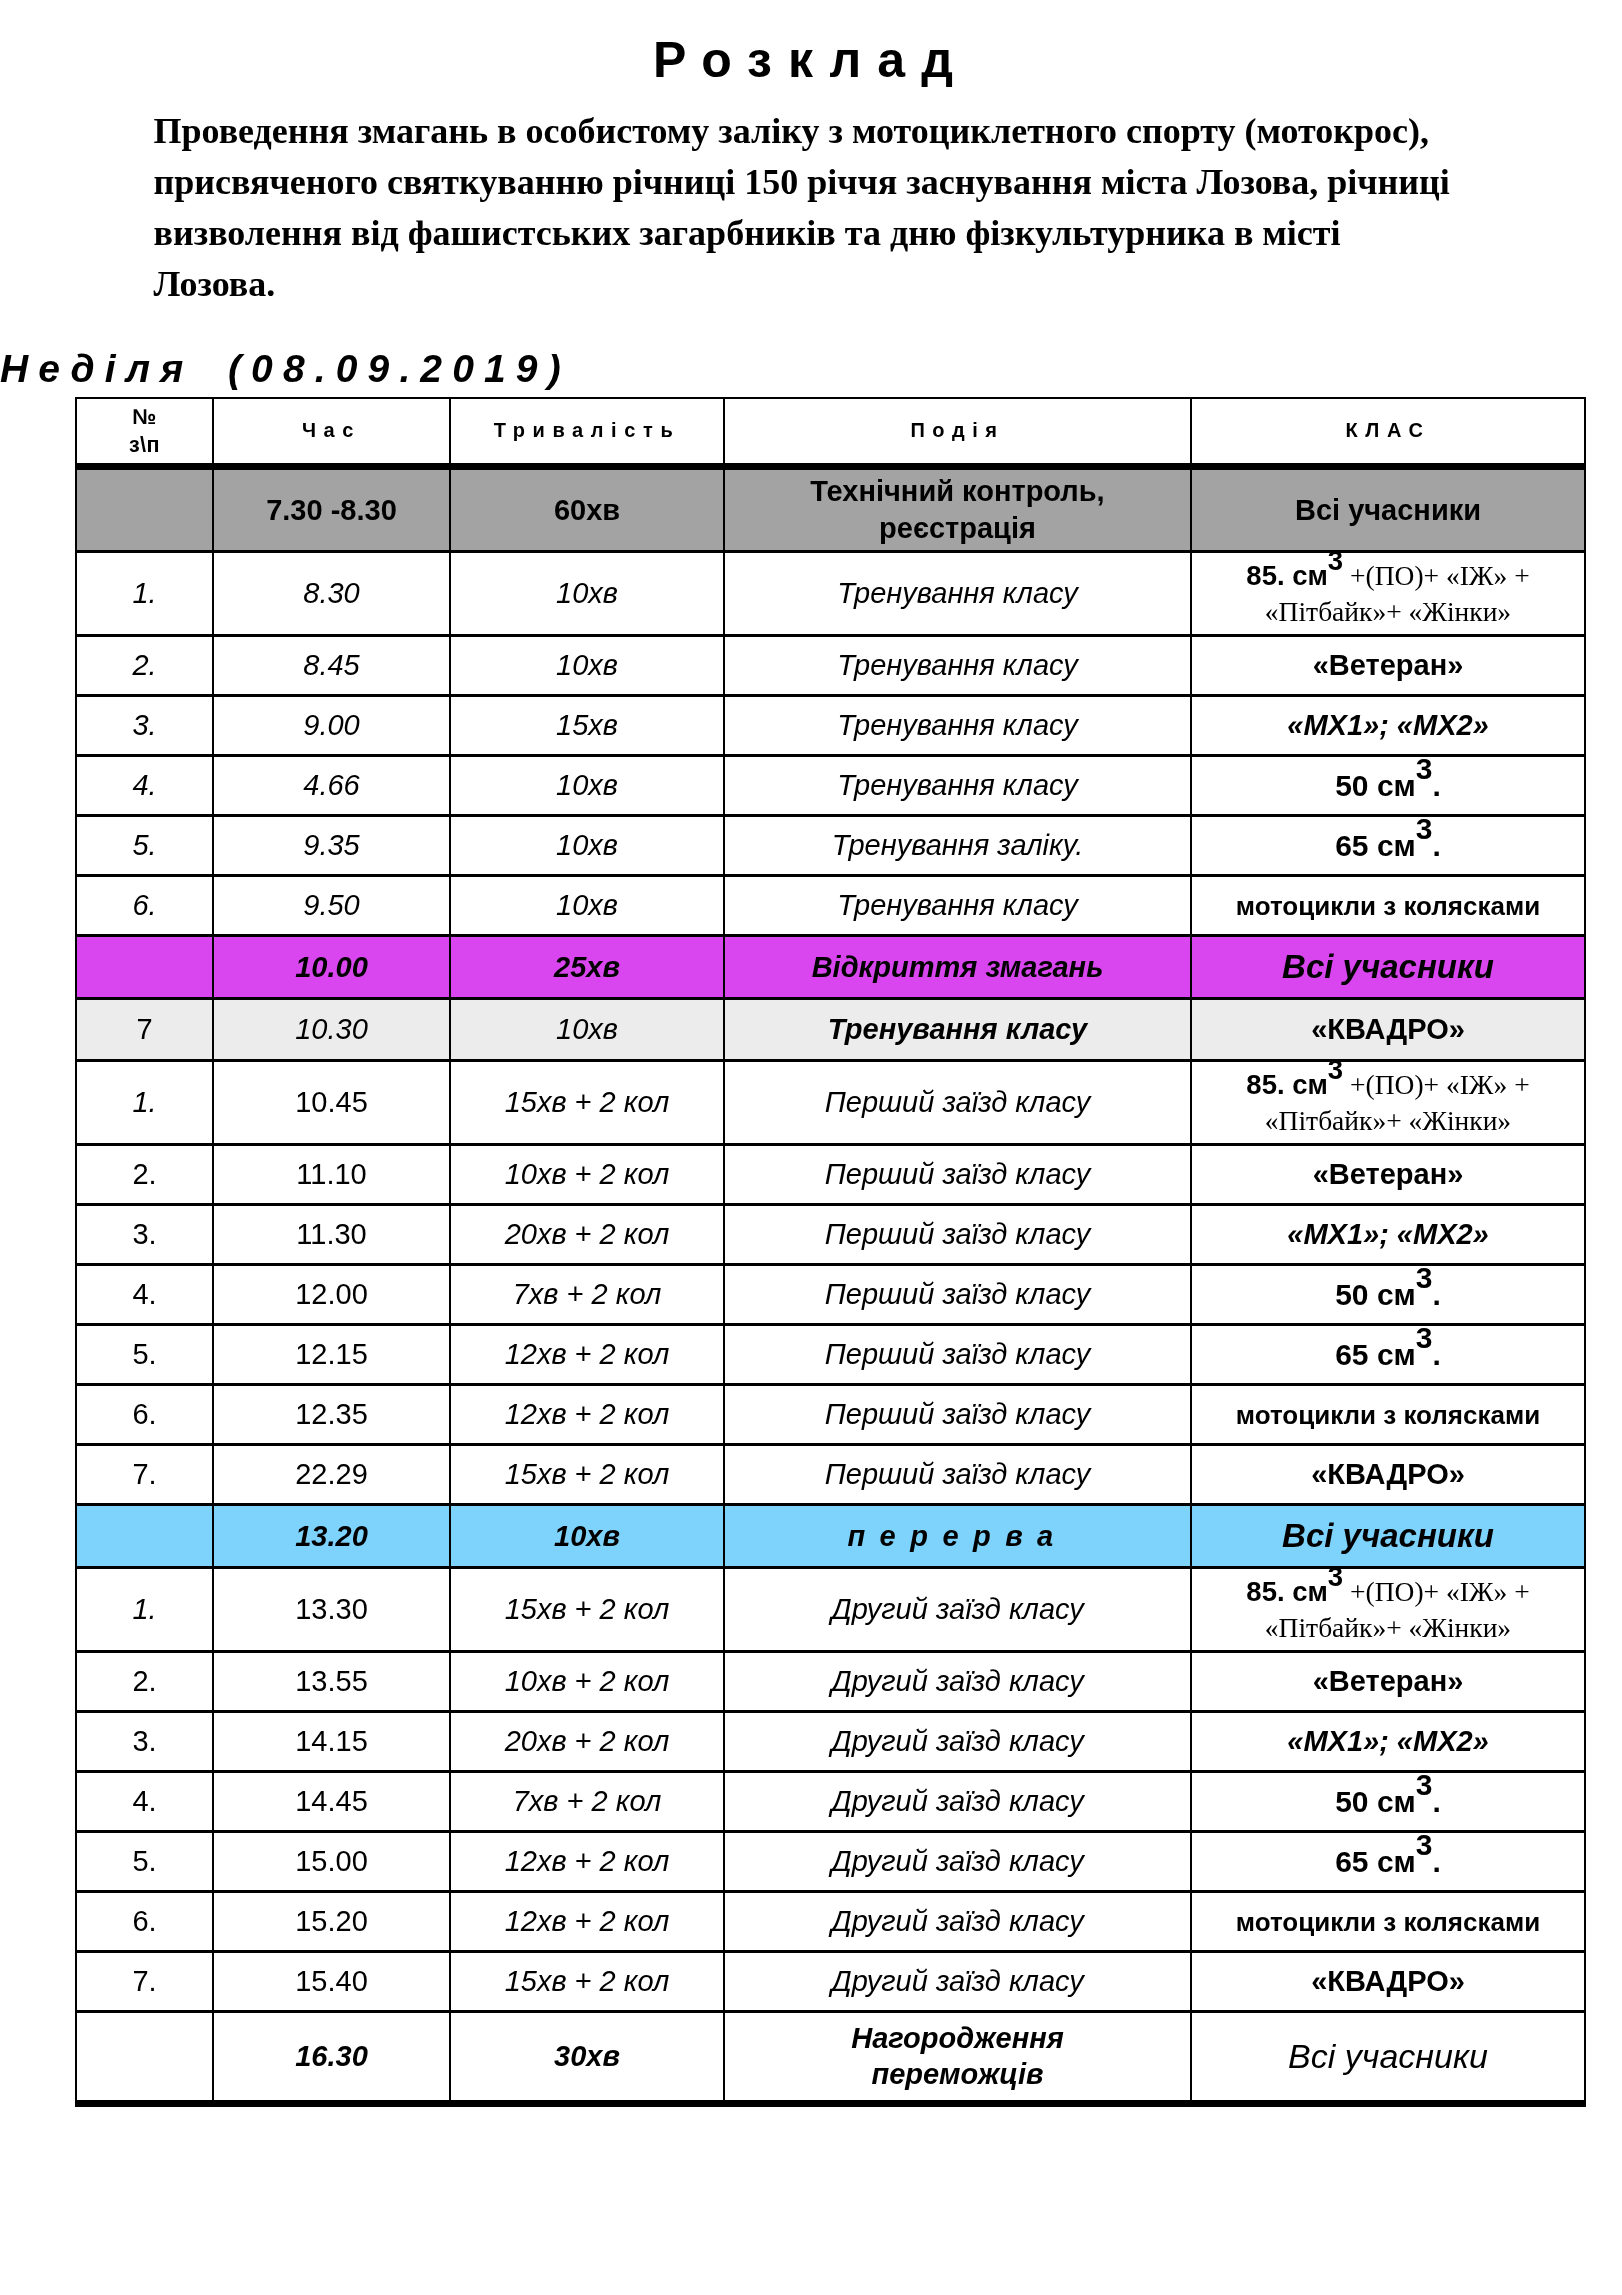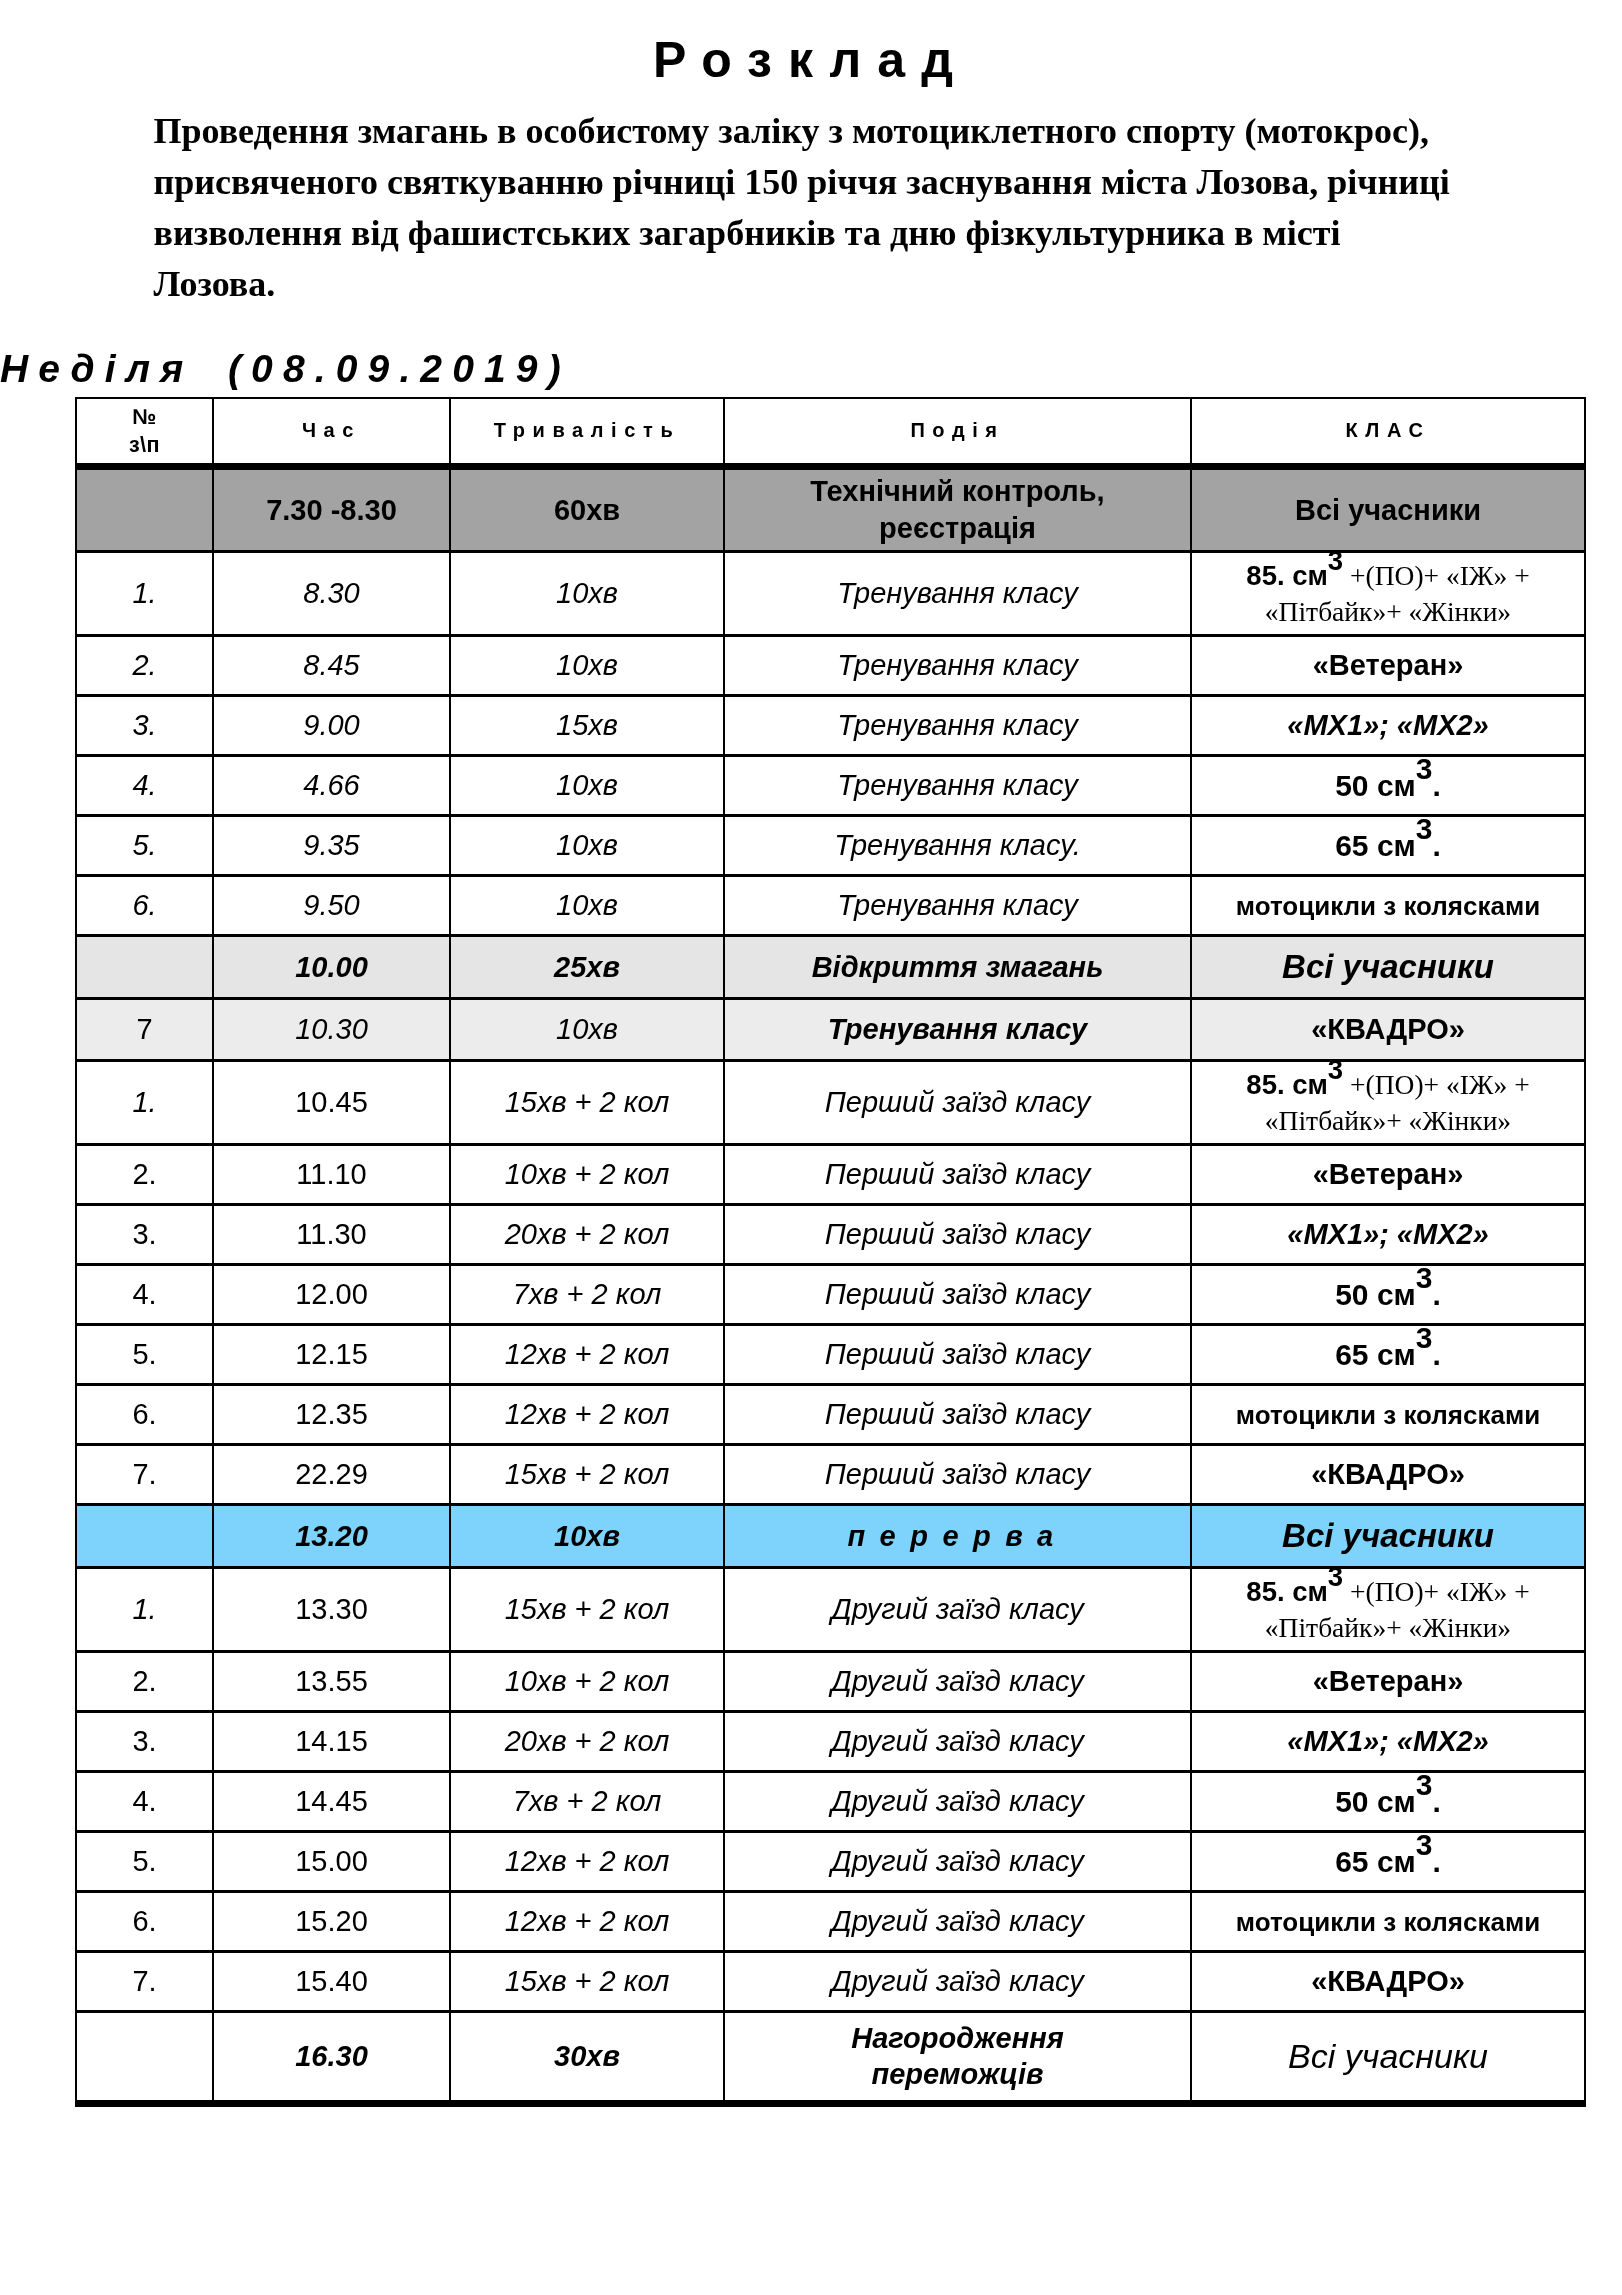--- a/index.html
+++ b/index.html
@@ -108,31 +108,31 @@
           <td class="i fs36">4.</td>
           <td class="i fs48">4.66</td>
           <td class="i fs46">10хв</td>
           <td class="i fs46">Тренування класу</td>
           <td><span class="b fs46">50 см</span><span class="b sup fs46">3</span><span class="b fs46">.</span></td>
         </tr>
         <tr style="height: 60px;">
           <td class="i fs36">5.</td>
           <td class="i fs48">9.35</td>
           <td class="i fs46">10хв</td>
-          <td class="i fs46">Тренування класу.</td>
+          <td class="i fs46">Тренування заліку.</td>
           <td><span class="b fs46">65 см</span><span class="b sup fs46">3</span><span class="b fs46">.</span></td>
         </tr>
         <tr style="height: 60px;">
           <td class="i fs36">6.</td>
           <td class="i fs48">9.50</td>
           <td class="i fs46">10хв</td>
           <td class="i fs46">Тренування класу</td>
           <td><span class="b fs40">мотоцикли з колясками</span></td>
         </tr>
-        <tr style="background: #e5e5e5; height: 63px;">
+        <tr style="background: #d946ef; height: 63px;">
           <td></td>
           <td class="bi fs52">10.00</td>
           <td class="bi fs48">25хв</td>
           <td class="bi fs52">Відкриття змагань</td>
           <td><span class="bi fs50">Всі учасники</span></td>
         </tr>
         <tr style="background: rgb(236, 236, 236); height: 62px;">
           <td class="fs36">7</td>
           <td class="i fs48">10.30</td>
           <td class="i fs46">10хв</td>

